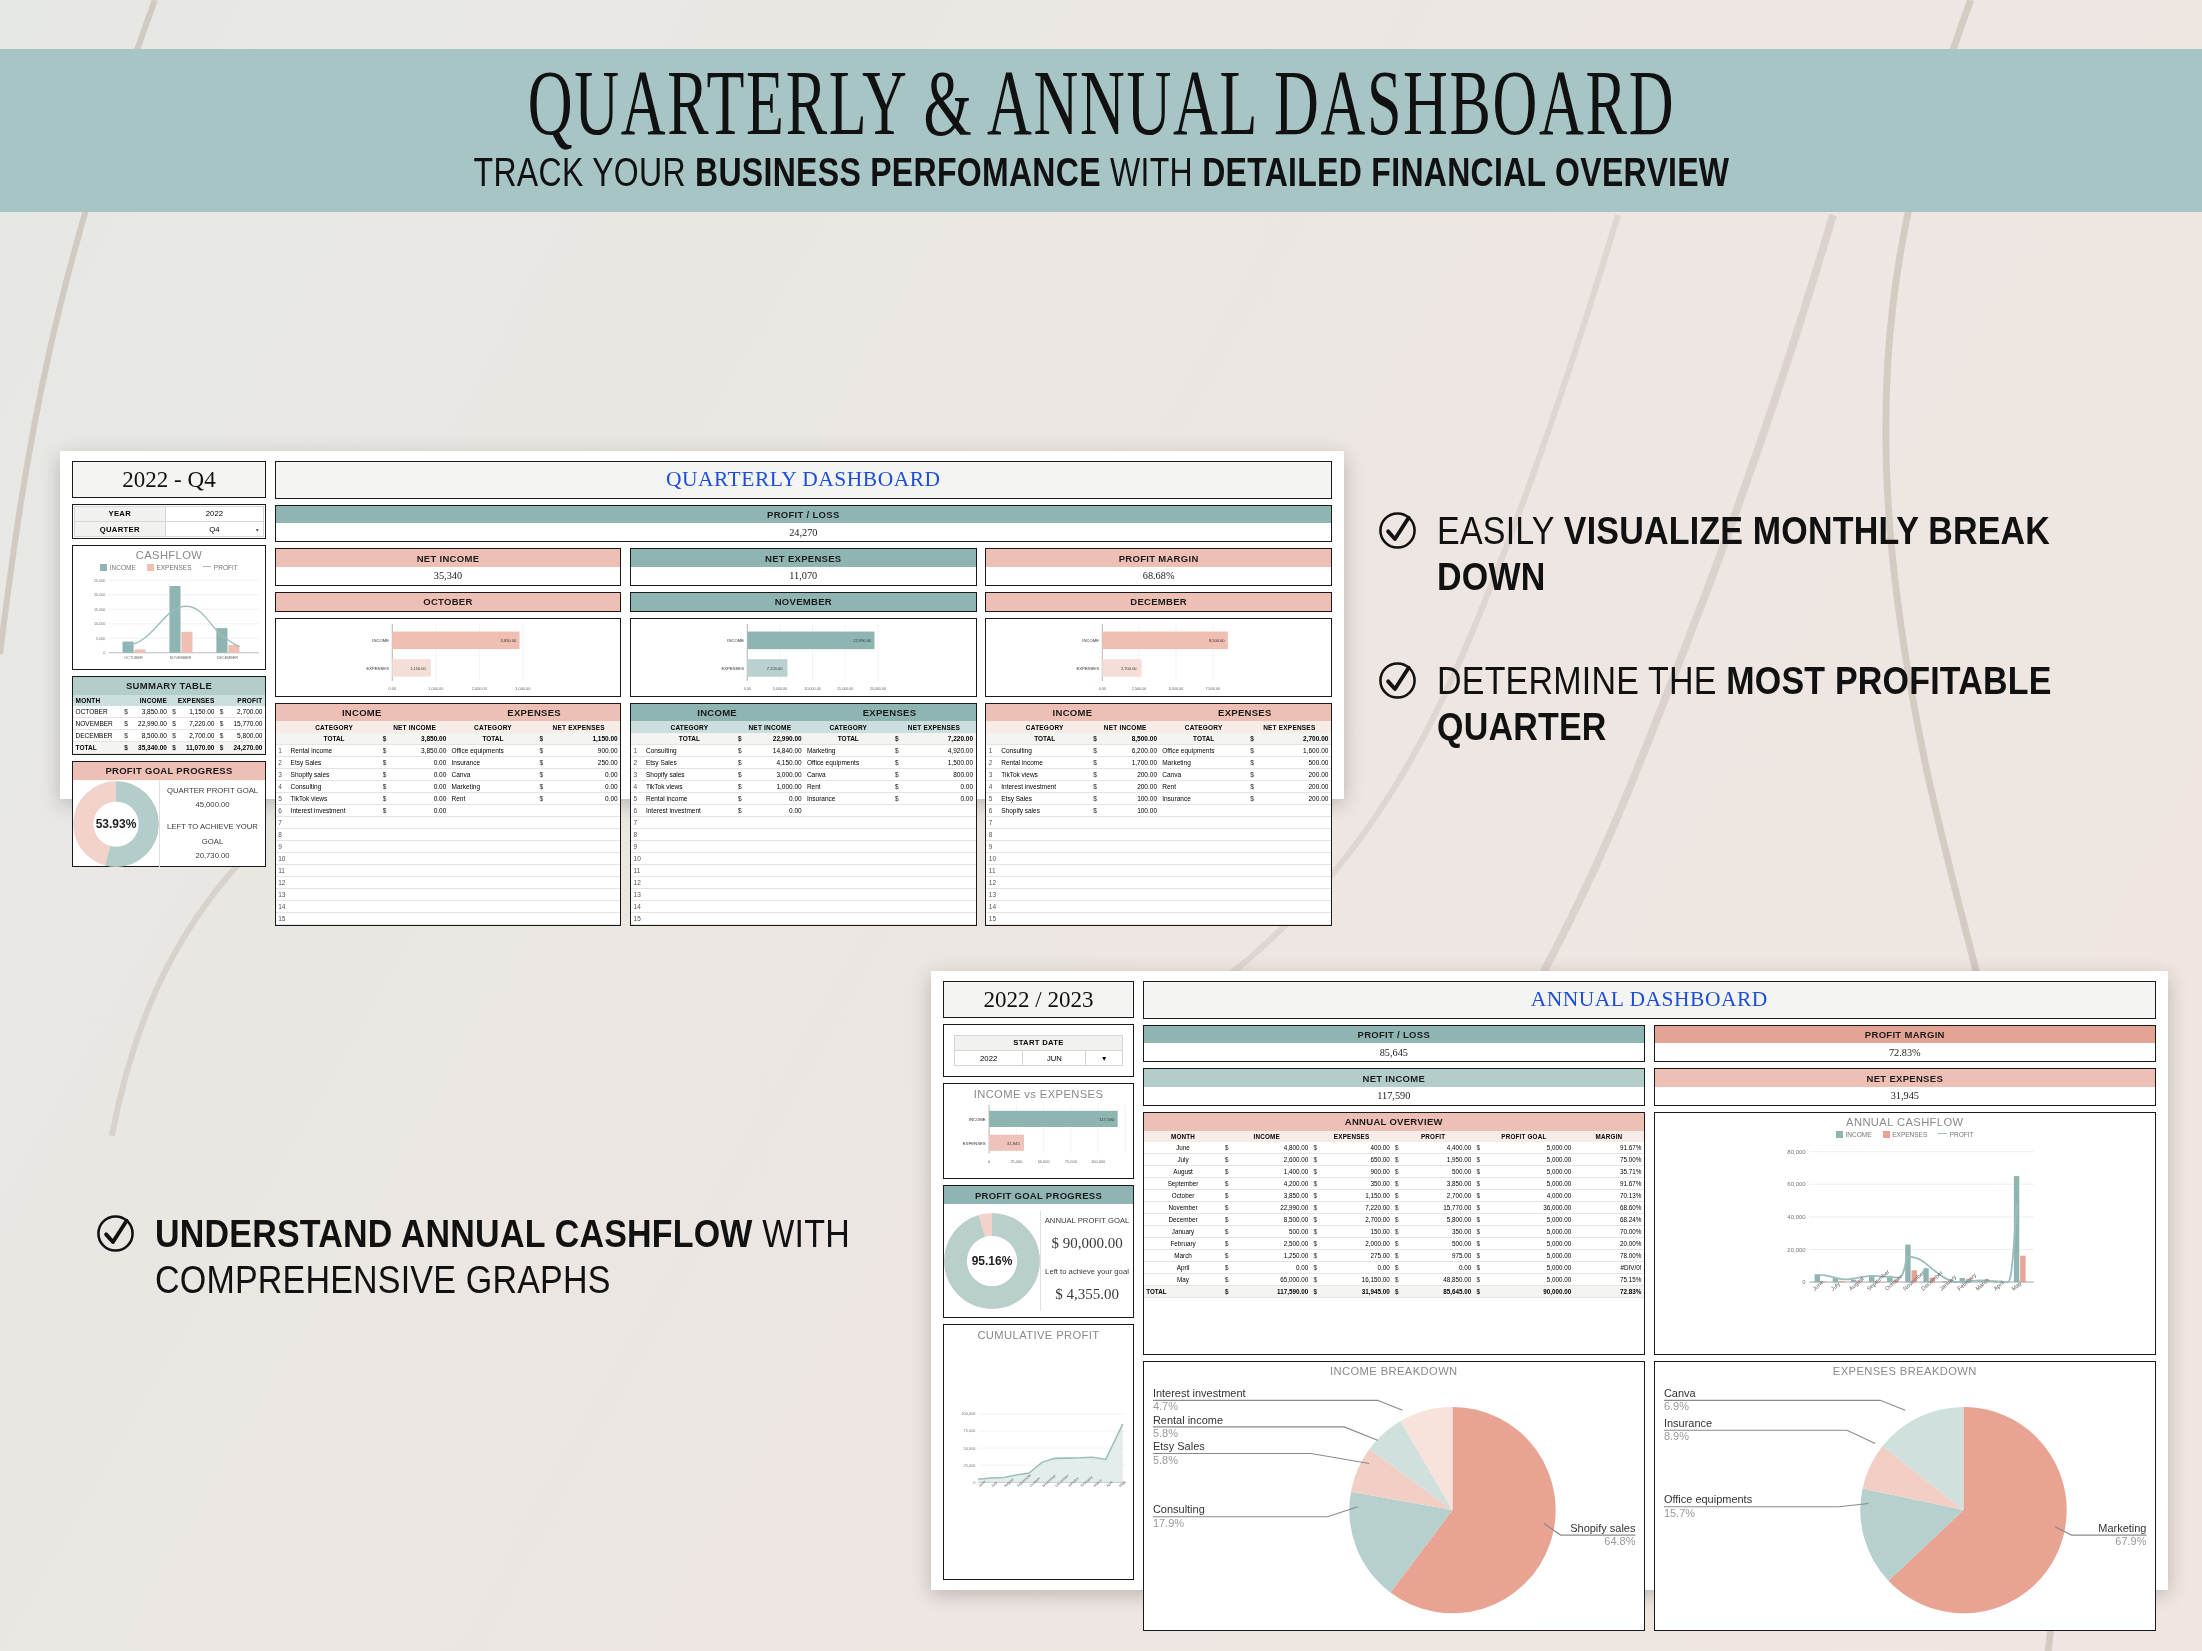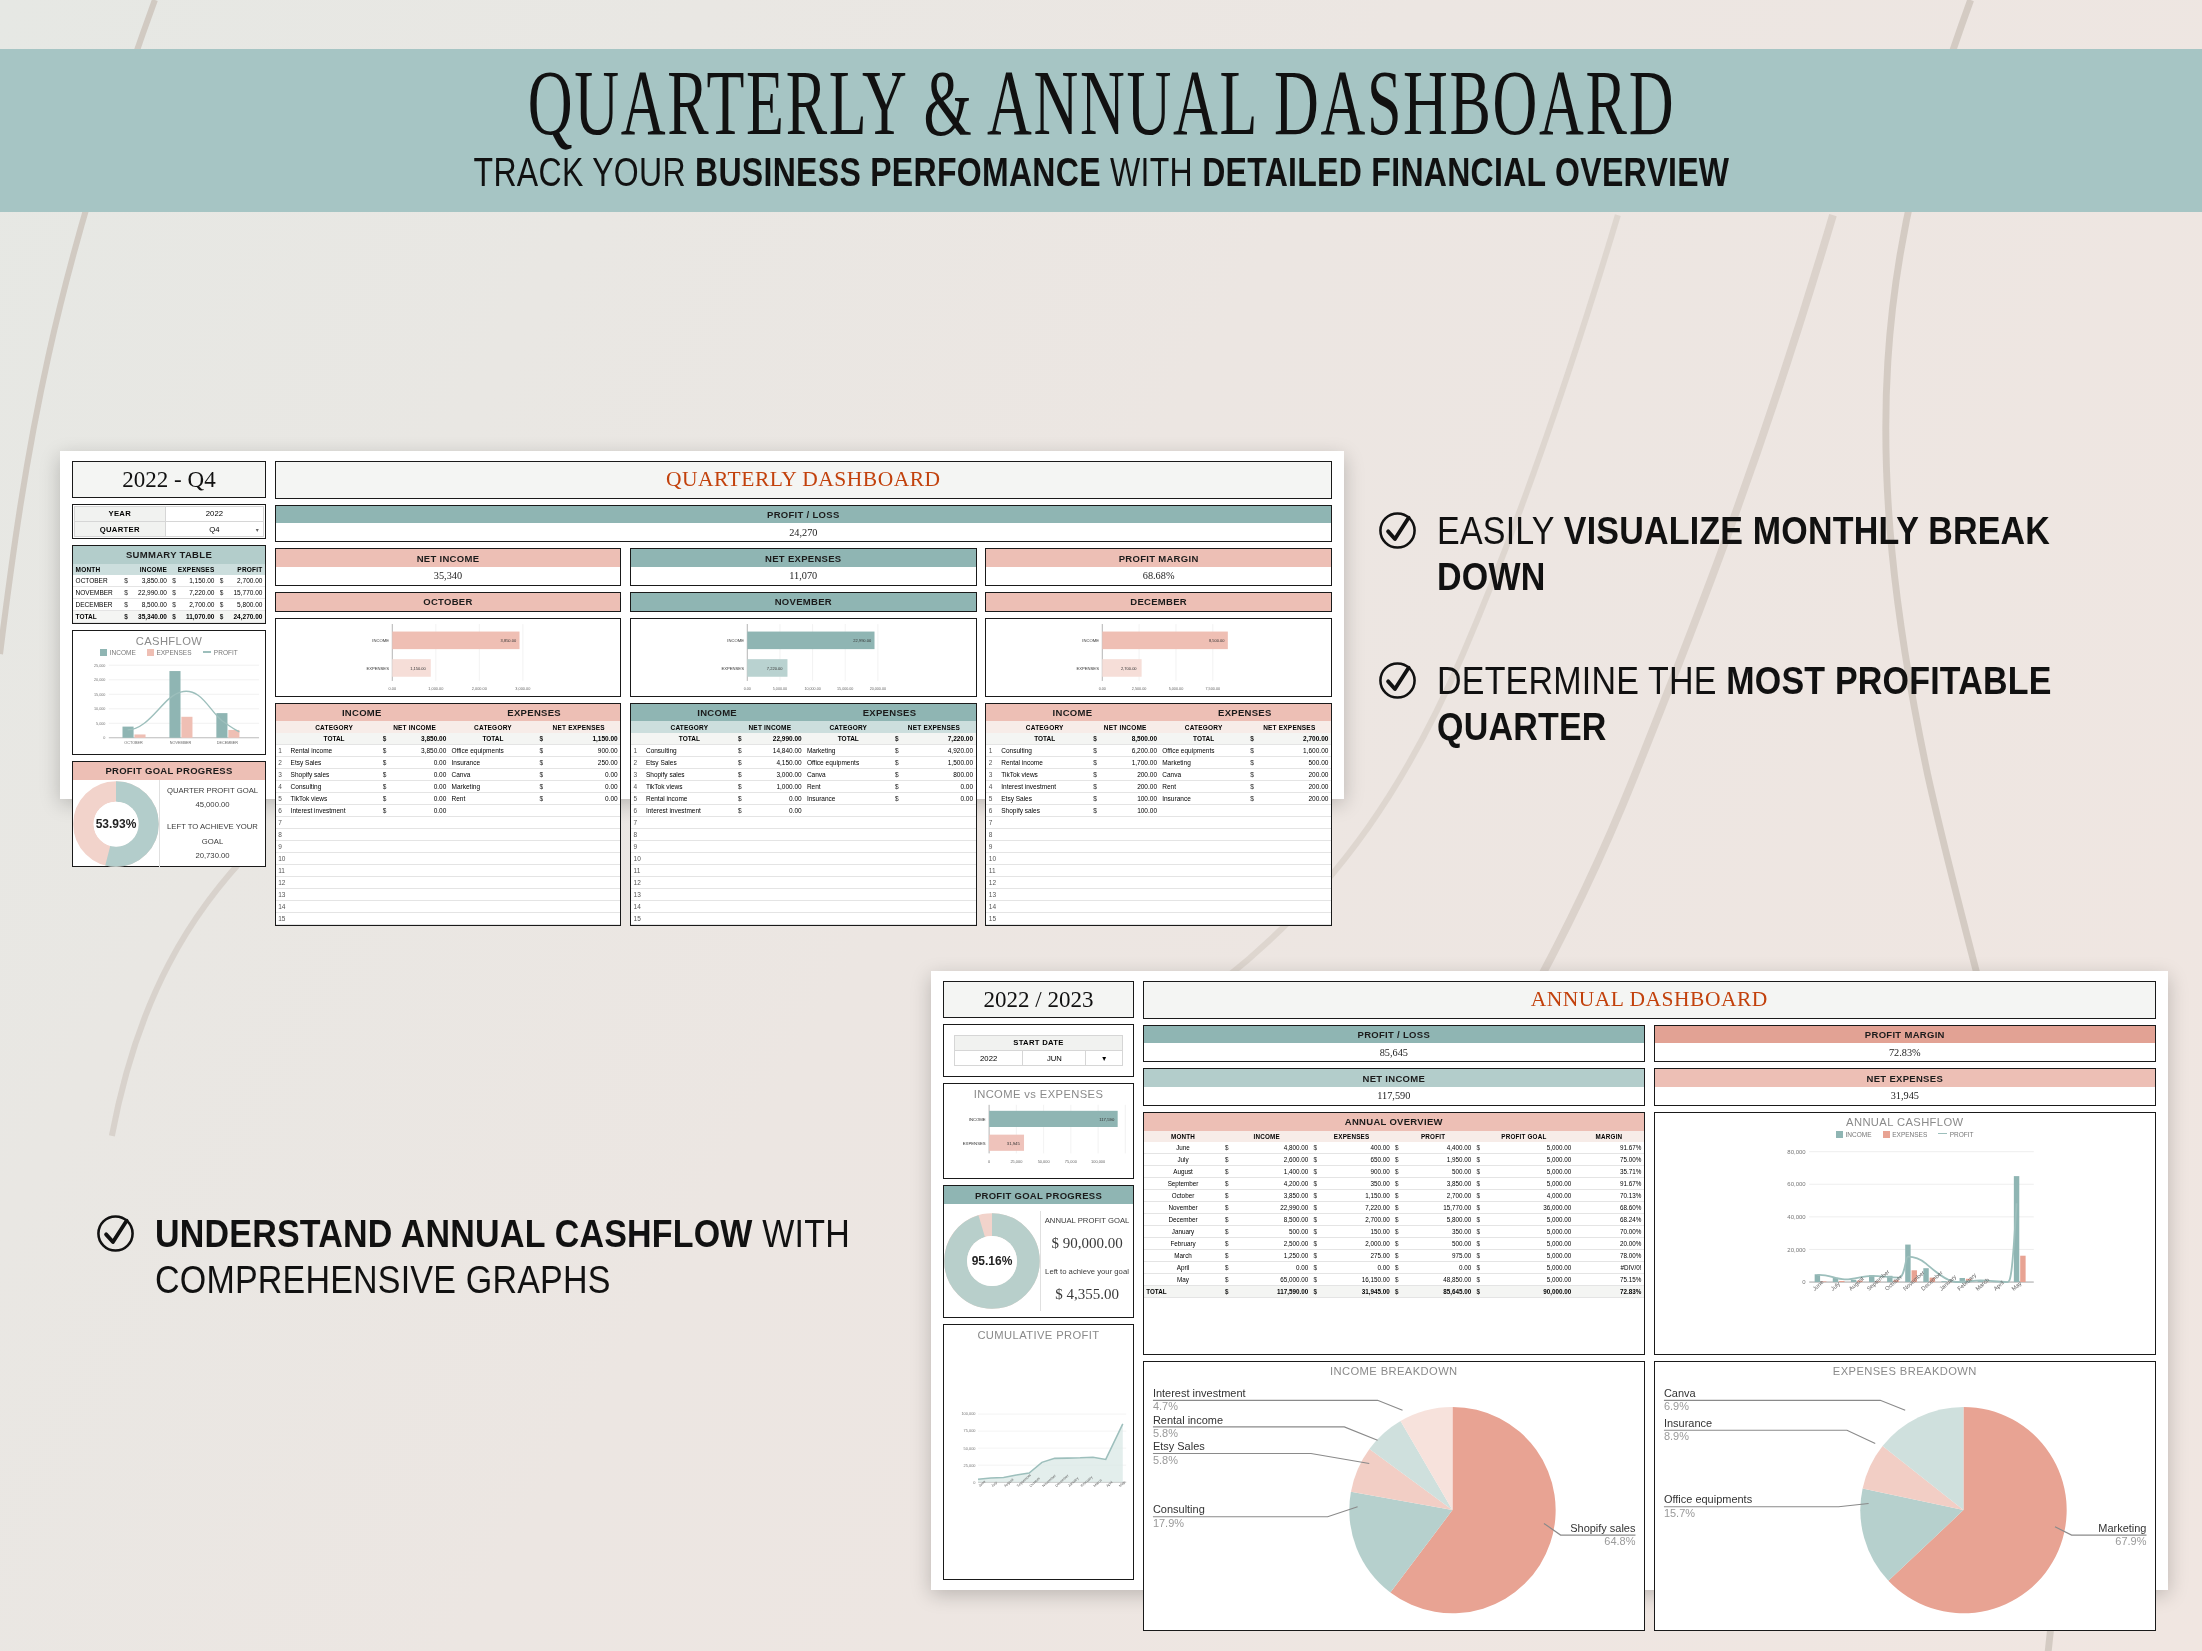--- a/index.html
+++ b/index.html
@@ -47,21 +47,21 @@
     padding:3.4px 0; color:#1b1b1b;
   }
   .valbar { font-size:10.3px; text-align:center; padding:3.4px 0; background:#fff; color:#1b1b1b;font-family:Liberation Serif, serif; }
   .teal { background:#8fb5b3; }
   .teal-l { background:#b3cdcb; }
   .pink { background:#edbfb5; }
   .pink-d { background:#e2a294; }
 
   .bigtitle {
     font-family:"Liberation Serif", serif; font-size:21.5px; text-align:center;
-    padding:5.2px 0; background:#f4f5f3; letter-spacing:0.5px; color:#c2410c;
+    padding:5.2px 0; background:#f4f5f3; letter-spacing:0.5px; color:#1d4ed8;
   }
   .yearbox {
     font-family:"Liberation Serif", serif; font-size:23px; text-align:center;
     padding:4.3px 0; background:#f4f5f3; color:#111;
   }
 
   
   .selector { width:100%; border-collapse:collapse; font-size:7.7px; }
   .selector td { border:0.7px solid #d6d6d6; padding:2.6px 5.2px; }
   .selector .lbl { background:#f1f2f0; font-weight:700; text-align:center; width:48%; letter-spacing:0.3px; }
@@ -140,20 +140,61 @@
           </tr>
           <tr>
             <td class="lbl">QUARTER</td>
             <td class="val">
               <span>Q4</span>
               <span class="caret">▾</span>
             </td>
           </tr>
         </tbody>
           </table>
+      </div>
+
+      <div class="box chart" style="height:129px;">
+        <div class="chart-title">CASHFLOW</div>
+        <div class="legend">
+          <span><i style="background:#8fb5b3"></i><span>INCOME</span></span>
+          <span><i style="background:#efbfb4"></i><span>EXPENSES</span></span>
+          <span><i class="ln"></i><span>PROFIT</span></span>
+        </div>
+        <svg viewBox="0 0 225 108" style="width:100%;height:93px;">
+          <g stroke="#e3e3e3" stroke-width=".6">
+            <line x1="42" y1="8" x2="218" y2="8"></line>
+              <line x1="42" y1="25" x2="218" y2="25"></line>
+            <line x1="42" y1="42" x2="218" y2="42"></line>
+              <line x1="42" y1="59" x2="218" y2="59"></line>
+            <line x1="42" y1="76" x2="218" y2="76"></line>
+          </g>
+          <line x1="42" y1="93" x2="218" y2="93" stroke="#9a9a9a" stroke-width=".8"></line>
+          <g font-size="4.4" fill="#777" text-anchor="end">
+            <text x="38" y="9.6">25,000</text>
+              <text x="38" y="26.6">20,000</text>
+            <text x="38" y="43.6">15,000</text>
+              <text x="38" y="60.6">10,000</text>
+            <text x="38" y="77.6">5,000</text>
+              <text x="38" y="94.6">0</text>
+          </g>
+
+          <rect x="58" y="79.9" width="13" height="13.1" fill="#8fb5b3"></rect>
+          <rect x="72" y="89.1" width="13" height="3.9" fill="#efbfb4"></rect>
+          <rect x="113" y="14.8" width="13" height="78.2" fill="#8fb5b3"></rect>
+          <rect x="127" y="68.4" width="13" height="24.6" fill="#efbfb4"></rect>
+          <rect x="168" y="64.1" width="13" height="28.9" fill="#8fb5b3"></rect>
+          <rect x="182" y="83.8" width="13" height="9.2" fill="#efbfb4"></rect>
+
+          <path d="M64 83.8 C 90 83, 105 45, 126 39.4 C 150 33, 160 62, 175 73.3 C 182 78, 188 83, 195 86" fill="none" stroke="#9dbfbc" stroke-width="1.6"></path>
+          <g font-size="4.4" fill="#666" text-anchor="middle">
+            <text x="71" y="100">OCTOBER</text>
+              <text x="126" y="100">NOVEMBER</text>
+              <text x="181" y="100">DECEMBER</text>
+          </g>
+        </svg>
       </div>
 
       <div class="box">
         <div class="titlebar teal-l">SUMMARY TABLE</div>
         <table class="dt">
           <tbody>
               <tr class="subhead-t">
             <th class="l">MONTH</th>
             <th class="r" colspan="2">INCOME</th>
             <th class="r" colspan="2">EXPENSES</th>
@@ -192,61 +233,20 @@
                 <td class="r">35,340.00</td>
             <td class="cur">$</td>
                 <td class="r">11,070.00</td>
             <td class="cur">$</td>
                 <td class="r">24,270.00</td>
           </tr>
         </tbody>
           </table>
       </div>
 
-      <div class="box chart" style="height:129px;">
-        <div class="chart-title">CASHFLOW</div>
-        <div class="legend">
-          <span><i style="background:#8fb5b3"></i><span>INCOME</span></span>
-          <span><i style="background:#efbfb4"></i><span>EXPENSES</span></span>
-          <span><i class="ln"></i><span>PROFIT</span></span>
-        </div>
-        <svg viewBox="0 0 225 108" style="width:100%;height:93px;">
-          <g stroke="#e3e3e3" stroke-width=".6">
-            <line x1="42" y1="8" x2="218" y2="8"></line>
-              <line x1="42" y1="25" x2="218" y2="25"></line>
-            <line x1="42" y1="42" x2="218" y2="42"></line>
-              <line x1="42" y1="59" x2="218" y2="59"></line>
-            <line x1="42" y1="76" x2="218" y2="76"></line>
-          </g>
-          <line x1="42" y1="93" x2="218" y2="93" stroke="#9a9a9a" stroke-width=".8"></line>
-          <g font-size="4.4" fill="#777" text-anchor="end">
-            <text x="38" y="9.6">25,000</text>
-              <text x="38" y="26.6">20,000</text>
-            <text x="38" y="43.6">15,000</text>
-              <text x="38" y="60.6">10,000</text>
-            <text x="38" y="77.6">5,000</text>
-              <text x="38" y="94.6">0</text>
-          </g>
-
-          <rect x="58" y="79.9" width="13" height="13.1" fill="#8fb5b3"></rect>
-          <rect x="72" y="89.1" width="13" height="3.9" fill="#efbfb4"></rect>
-          <rect x="113" y="14.8" width="13" height="78.2" fill="#8fb5b3"></rect>
-          <rect x="127" y="68.4" width="13" height="24.6" fill="#efbfb4"></rect>
-          <rect x="168" y="64.1" width="13" height="28.9" fill="#8fb5b3"></rect>
-          <rect x="182" y="83.8" width="13" height="9.2" fill="#efbfb4"></rect>
-
-          <path d="M64 83.8 C 90 83, 105 45, 126 39.4 C 150 33, 160 62, 175 73.3 C 182 78, 188 83, 195 86" fill="none" stroke="#9dbfbc" stroke-width="1.6"></path>
-          <g font-size="4.4" fill="#666" text-anchor="middle">
-            <text x="71" y="100">OCTOBER</text>
-              <text x="126" y="100">NOVEMBER</text>
-              <text x="181" y="100">DECEMBER</text>
-          </g>
-        </svg>
-      </div>
-
       <div class="box" style="flex:1;">
         <div class="titlebar pink">PROFIT GOAL PROGRESS</div>
         <div class="donutwrap" style="height:calc(100% - 16.3px);">
           <div class="donut" style="width:86px;height:86px;">
             <svg viewBox="0 0 42 42" style="width:100%;height:100%;transform:rotate(-90deg)">
               <circle cx="21" cy="21" r="15.9" fill="none" stroke="#f2d3cb" stroke-width="10"></circle>
               <circle cx="21" cy="21" r="15.9" fill="none" stroke="#b3cdcb" stroke-width="10" stroke-dasharray="53.93 46.07"></circle>
             </svg>
             <div class="hole">53.93%</div>
           </div>

